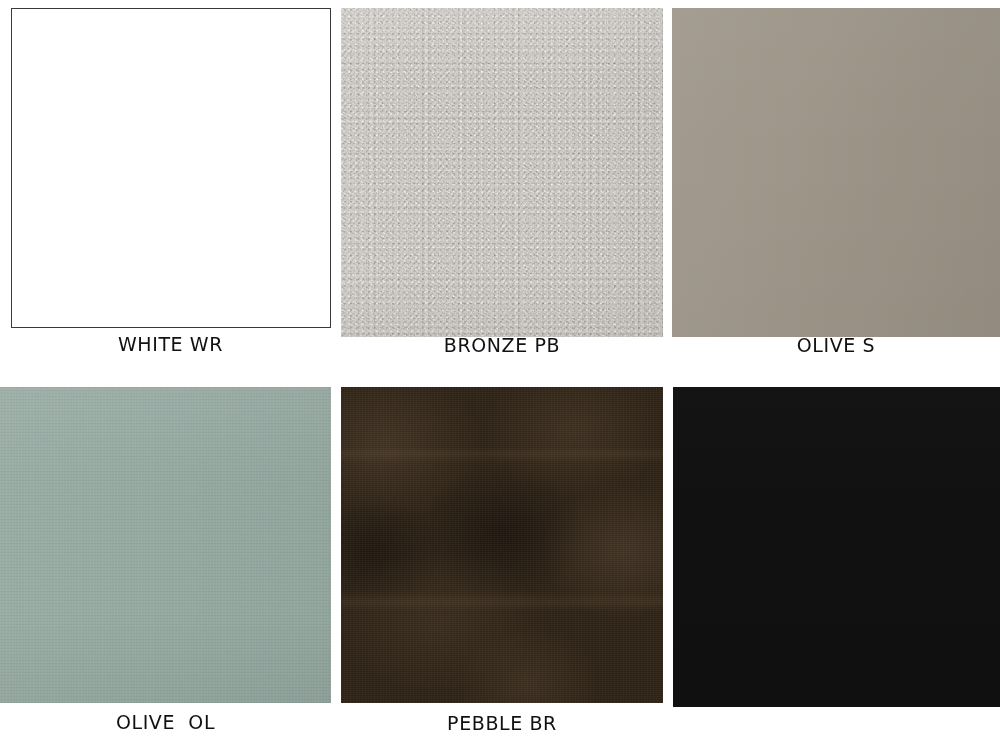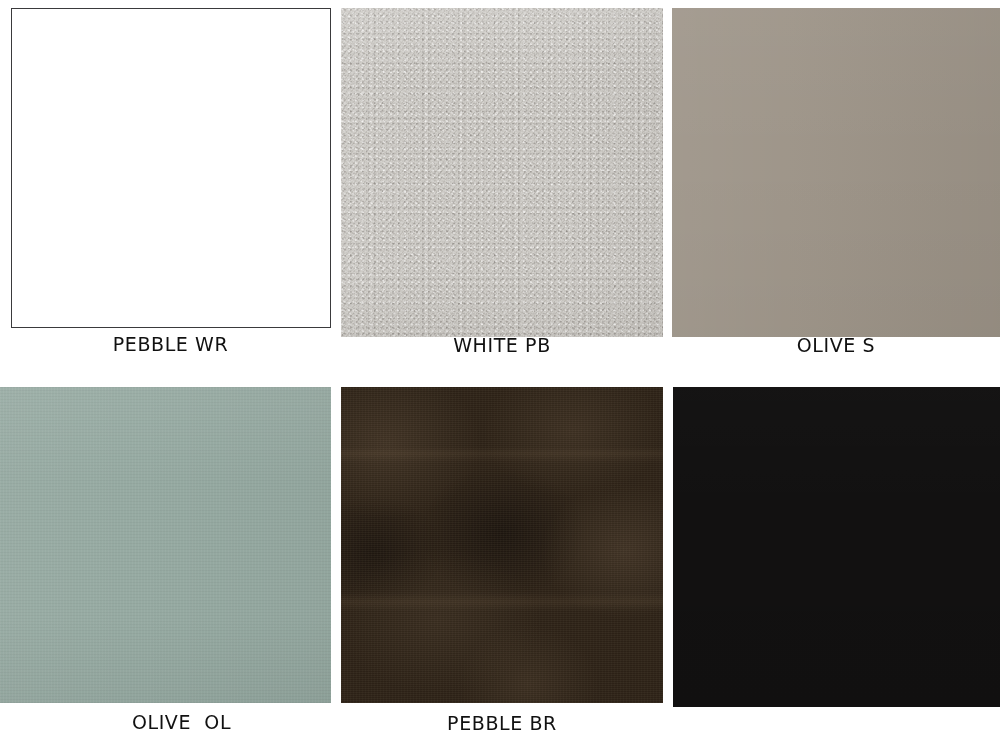--- a/index.html
+++ b/index.html
@@ -156,48 +156,48 @@
 </head>
 <body>
 
 <div id="swatch-grid">
 
   <div class="swatch-cell" style="left:11px; top:8px; width:320px; height:320px;">
     <div class="swatch-chip finish-white">
       <div class="base"></div>
     </div>
   </div>
-  <div class="swatch-label" style="left:0px; top:333px; width:341px;">PEBBLE WR</div>
+  <div class="swatch-label" style="left:0px; top:333px; width:341px;">WHITE WR</div>
 
   <div class="swatch-cell" style="left:341px; top:8px; width:322px; height:329px;">
     <div class="swatch-chip finish-pebble">
       <div class="base"></div>
       <div class="overlay grain-a"></div>
       <div class="overlay grain-b"></div>
       <div class="overlay vignette"></div>
     </div>
   </div>
-  <div class="swatch-label" style="left:341px; top:334px; width:322px;">WHITE PB</div>
+  <div class="swatch-label" style="left:341px; top:334px; width:322px;">BRONZE PB</div>
 
   <div class="swatch-cell" style="left:672px; top:8px; width:328px; height:329px;">
     <div class="swatch-chip finish-sand">
       <div class="base"></div>
       <div class="overlay"></div>
     </div>
   </div>
   <div class="swatch-label" style="left:672px; top:334px; width:328px;">OLIVE S</div>
 
   <div class="swatch-cell" style="left:0px; top:387px; width:331px; height:316px;">
     <div class="swatch-chip finish-olive">
       <div class="base"></div>
       <div class="overlay weave"></div>
       <div class="overlay vignette"></div>
     </div>
   </div>
-  <div class="swatch-label" style="left:0px; top:711px; width:331px;padding-left:16px;">OLIVE  OL</div>
+  <div class="swatch-label" style="left:0px; top:711px; width:331px;">OLIVE  OL</div>
 
   <div class="swatch-cell" style="left:341px; top:387px; width:322px; height:316px;">
     <div class="swatch-chip finish-bronze">
       <div class="base"></div>
       <div class="overlay mottle"></div>
       <div class="overlay brush"></div>
       <div class="overlay bands"></div>
     </div>
   </div>
   <div class="swatch-label" style="left:341px; top:712px; width:322px;">PEBBLE BR</div>

